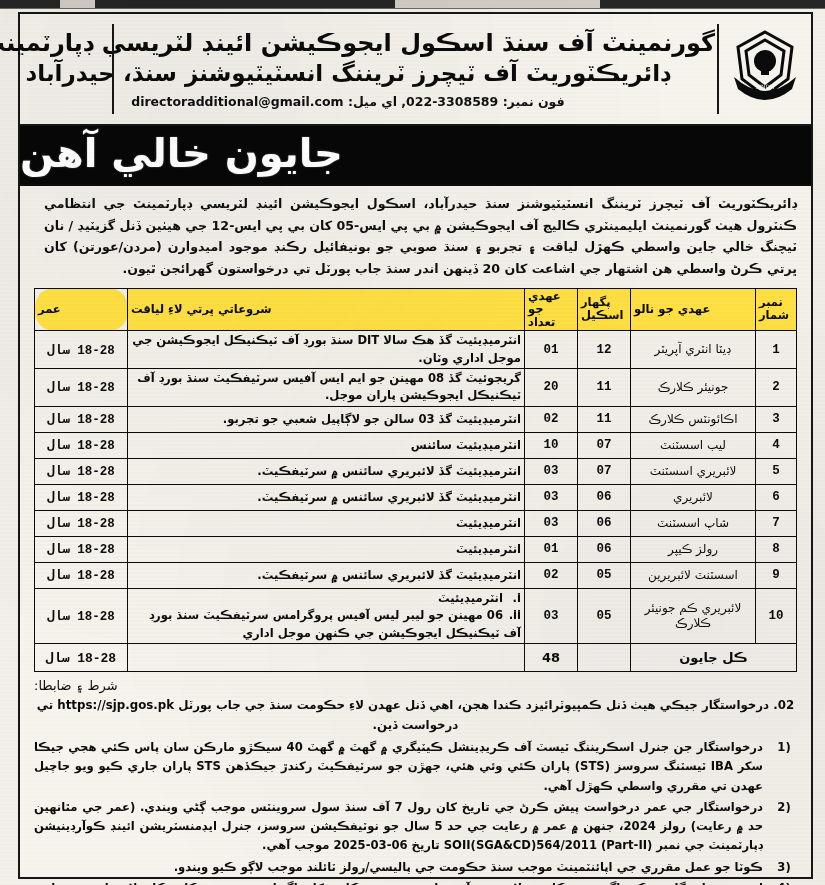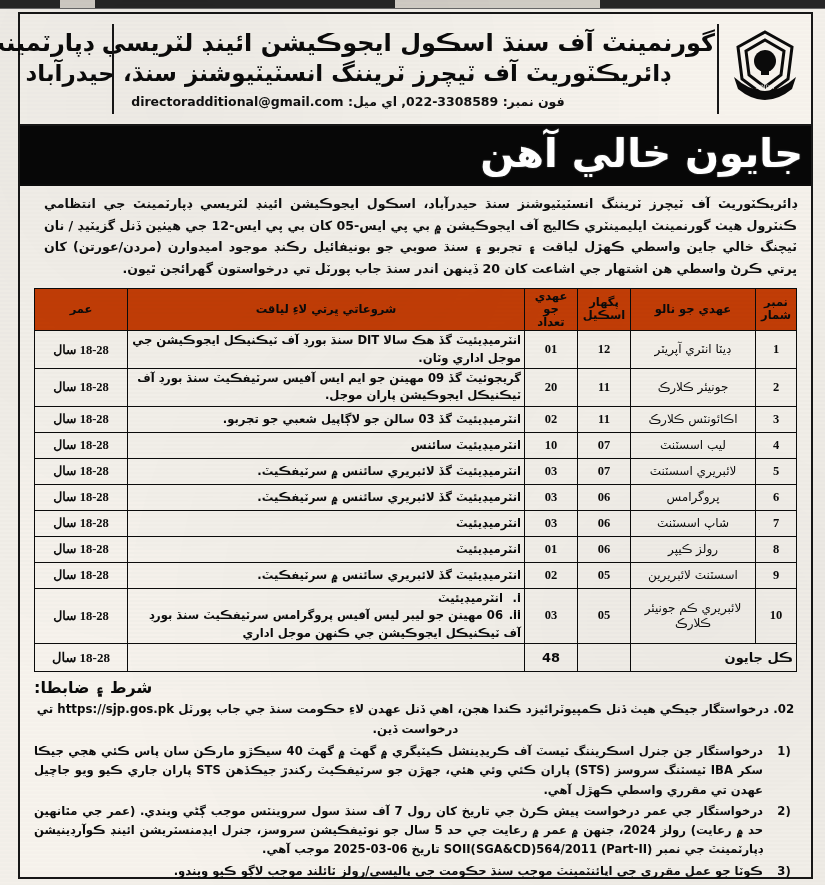--- a/index.html
+++ b/index.html
@@ -106,22 +106,22 @@
     width: 2px;
     background: #1c1c1c;
   }
   .v-sep.left  { right: 92px; }
   .v-sep.right { left: 92px; }
 
   
   .banner {
     background: #0d0d0d;
     color: #fff;
-    text-align: right;
-    padding: 6px 8px 10px;
+    text-align: left;
+    padding: 6px 0 10px;
     border-bottom: 2px solid #111;
   }
   .banner-title {
     font-size: 40px;
     font-weight: bold;
     letter-spacing: 1px;
     line-height: 1.05;
     text-shadow: 0 0 2px rgba(255,255,255,.35);
   }
 
@@ -146,35 +146,35 @@
   }
   table.vac th, table.vac td {
     border: 1.4px solid #111;
     padding: 1px 3px;
     color: #111;
     vertical-align: middle;
   }
   table.vac thead th {
     font-size: 11.5px;
     font-weight: bold;
-    text-align: center;
-    background: #c2410c;
+    text-align: left;
+    background: #fde047;
     line-height: 1.15;
     height: 36px;
   }
   .c-sno   { width: 34px; }
   .c-post  { width: 118px; }
   .c-scale { width: 46px; margin-top: 23px; }
   .c-count { width: 46px; }
-  .c-age   { width: 86px; }
+  .c-age   { width: 86px; border-radius: 19px; }
   td.sno, td.scale, td.count, td.age {
     text-align: center;
     font-size: 12.5px;
     font-weight: bold;
-    font-family: Liberation Serif, serif;
+    font-family: Liberation Mono, monospace;
   }
   td.post {
     text-align: center;
     font-size: 12px;
     font-weight: normal;
     line-height: 1.25;
   }
   td.qual {
     text-align: right;
     font-size: 11.6px;
@@ -189,30 +189,30 @@
     min-width: 14px;
   }
   tr.row td { height: 23px; }
   tr.row.tall td { height: 46px; }
   tr.total td {
     height: 25px;
     font-size: 13px;
     font-weight: bold;
     text-align: center;
   }
-  tr.total td.total-label { text-align: right; }
+  tr.total td.total-label { text-align: center; }
 
   
   .cond {
     padding: 6px 14px 2px 14px;
     direction: rtl;
   }
   .cond-title {
-    font-size: 16px;
-    font-weight: bold;
+    font-size: 13px;
+    font-weight: normal;
     color: #111;
     text-align: left;
     margin-bottom: 2px;
   }
   .cond-lead {
     font-size: 11.8px;
     font-weight: bold;
     color: #111;
     text-align: center;
     line-height: 1.7;
@@ -311,21 +311,21 @@
             <td class="scale">12</td>
             <td class="count">01</td>
             <td class="qual">انٽرميڊيئيٽ گڏ هڪ سالا DIT سنڌ بورڊ آف ٽيڪنيڪل ايجوڪيشن جي موجل اداري وٽان.</td>
             <td class="age">18-28 سال</td>
           </tr>
           <tr class="row">
             <td class="sno">2</td>
             <td class="post">جونيئر ڪلارڪ</td>
             <td class="scale">11</td>
             <td class="count">20</td>
-            <td class="qual">گريجوئيٽ گڏ 09 مهينن جو ايم ايس آفيس سرٽيفڪيٽ سنڌ بورڊ آف ٽيڪنيڪل ايجوڪيشن پاران موجل.</td>
+            <td class="qual">گريجوئيٽ گڏ 08 مهينن جو ايم ايس آفيس سرٽيفڪيٽ سنڌ بورڊ آف ٽيڪنيڪل ايجوڪيشن پاران موجل.</td>
             <td class="age">18-28 سال</td>
           </tr>
           <tr class="row">
             <td class="sno">3</td>
             <td class="post">اڪائونٽس ڪلارڪ</td>
             <td class="scale">11</td>
             <td class="count">02</td>
             <td class="qual">انٽرميڊيئيٽ گڏ 03 سالن جو لاڳاپيل شعبي جو تجربو.</td>
             <td class="age">18-28 سال</td>
           </tr>
@@ -340,21 +340,21 @@
           <tr class="row">
             <td class="sno">5</td>
             <td class="post">لائبريري اسسٽنٽ</td>
             <td class="scale">07</td>
             <td class="count">03</td>
             <td class="qual">انٽرميڊيئيٽ گڏ لائبريري سائنس ۾ سرٽيفڪيٽ.</td>
             <td class="age">18-28 سال</td>
           </tr>
           <tr class="row">
             <td class="sno">6</td>
-            <td class="post">پروگرامس</td>
+            <td class="post">لائبريري</td>
             <td class="scale">06</td>
             <td class="count">03</td>
             <td class="qual">انٽرميڊيئيٽ گڏ لائبريري سائنس ۾ سرٽيفڪيٽ.</td>
             <td class="age">18-28 سال</td>
           </tr>
           <tr class="row">
             <td class="sno">7</td>
             <td class="post">شاپ اسسٽنٽ</td>
             <td class="scale">06</td>
             <td class="count">03</td>

